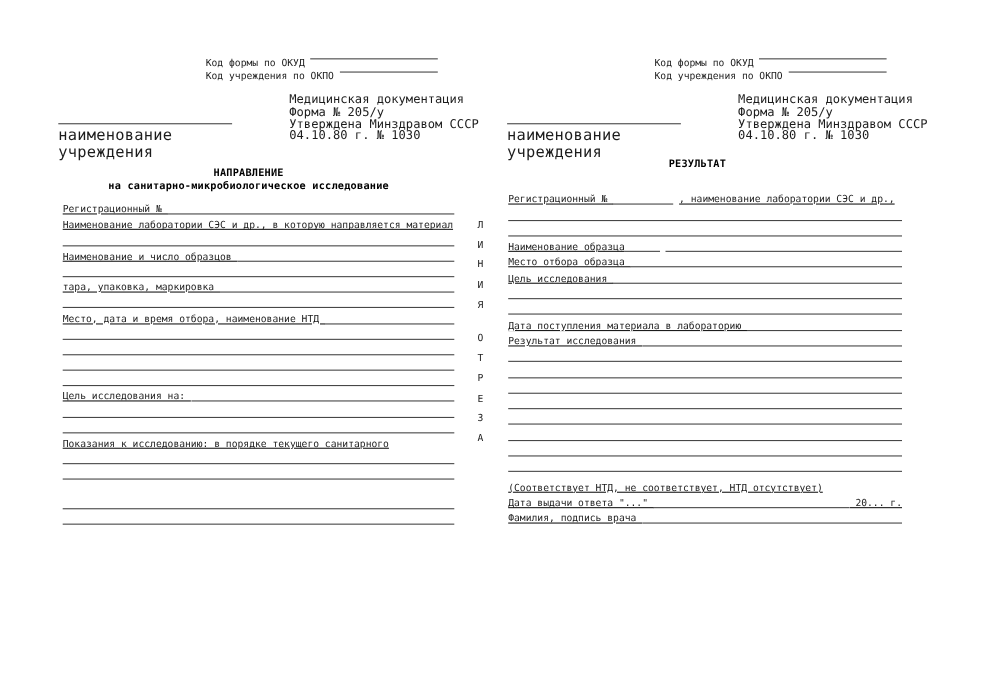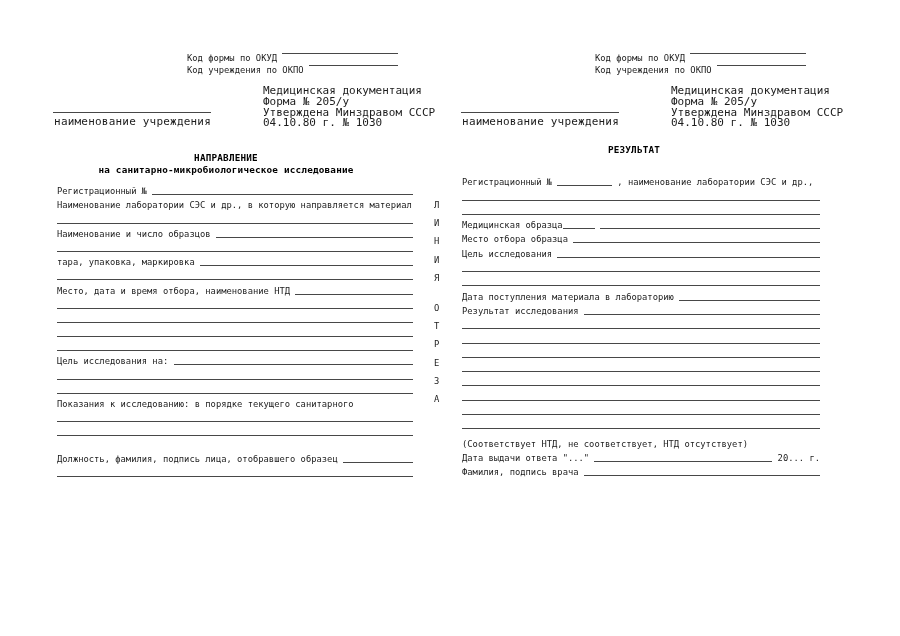--- a/index.html
+++ b/index.html
@@ -21,33 +21,33 @@
   .ul{border-bottom:1px solid #474747;margin-bottom:1px;}
   .ul-fill{flex:1 1 auto;}
   .ul-mid{flex:0 0 auto;margin-right:5px;}
 
   
   .docinfo{position:absolute;left:263px;top:86px;font-size:11px;line-height:10.8px;}
 
   
   .institution{position:absolute;left:53px;top:99px;width:158px;}
   .inst-line{height:13px;border-bottom:1px solid #474747;}
-  .inst-cap{font-size:11px;text-align:right;padding-top:2px;letter-spacing:0.2px;}
+  .inst-cap{font-size:14px;text-align:left;padding-top:2px;letter-spacing:0.2px;}
 
   
   .title{position:absolute;left:40px;width:372px;top:152px;text-align:center;
          font-size:9.3px;font-weight:700;line-height:11.5px;letter-spacing:0.2px;color:#000;}
   .page-right .title{top:144px;}
 
   
   .rows{position:absolute;left:57px;top:182px;width:356px;}
   .page-right .rows{left:54px;top:173px;width:358px;}
   .frow{display:flex;align-items:flex-end;height:14.2px;font-size:8.8px;}
   .page-right .frow{height:14.3px;}
-  .frow .lbl{white-space:pre;flex:0 0 auto;}
+  .frow .lbl{white-space:pre;flex:0 0 auto;text-decoration:underline;}
 
   
   .cutcol{position:absolute;left:26px;top:200px;display:flex;flex-direction:column;
           font-size:8.8px;color:#222;}
   .cutletter{height:18.2px;}
   .cutletter.gap2{margin-top:12px;}
 </style>
 </head>
 <body>
 
@@ -136,21 +136,20 @@
         <div class="frow">
           <span class="lbl">Показания к исследованию: в порядке текущего санитарного</span>
         </div>
         <div class="frow">
           <span class="ul ul-fill"></span>
         </div>
         <div class="frow">
           <span class="ul ul-fill"></span>
         </div>
         <div class="frow" style="margin-top: 12px;">
-          <span class="lbl">Должность, фамилия, подпись лица, отобравшего образец </span>
           <span class="ul ul-fill"></span>
         </div>
         <div class="frow">
           <span class="ul ul-fill"></span>
         </div>
       </div>
   </div>
 
   <div class="page page-right">
     <div class="codes">
@@ -200,21 +199,21 @@
           <span class="ul ul-mid" style="flex-basis: 55px;"></span>
           <span class="lbl">, наименование лаборатории СЭС и др.,</span>
         </div>
         <div class="frow">
           <span class="ul ul-fill"></span>
         </div>
         <div class="frow">
           <span class="ul ul-fill"></span>
         </div>
         <div class="frow">
-          <span class="lbl">Медицинская образца</span>
+          <span class="lbl">Наименование образца</span>
           <span class="ul ul-mid" style="flex-basis: 32px;"></span>
           <span class="ul ul-fill"></span>
         </div>
         <div class="frow">
           <span class="lbl">Место отбора образца </span>
           <span class="ul ul-fill"></span>
         </div>
         <div class="frow">
           <span class="lbl">Цель исследования </span>
           <span class="ul ul-fill"></span>

